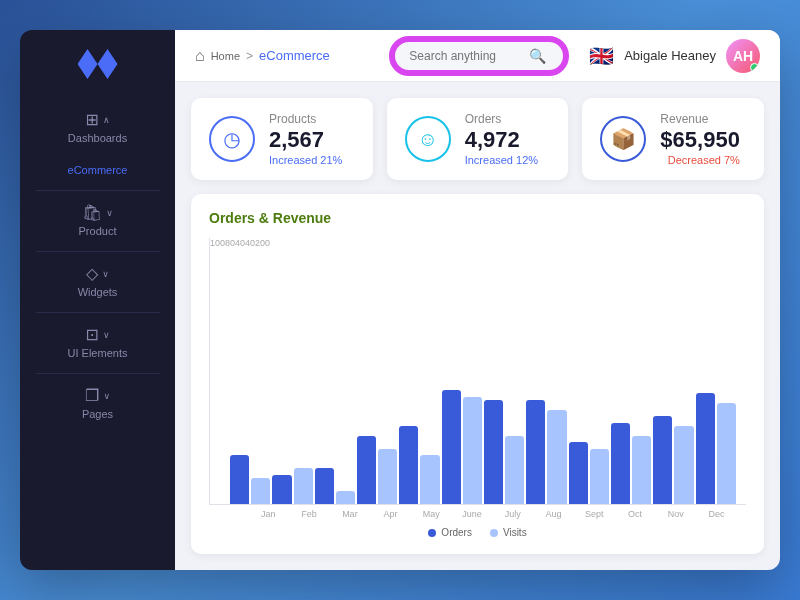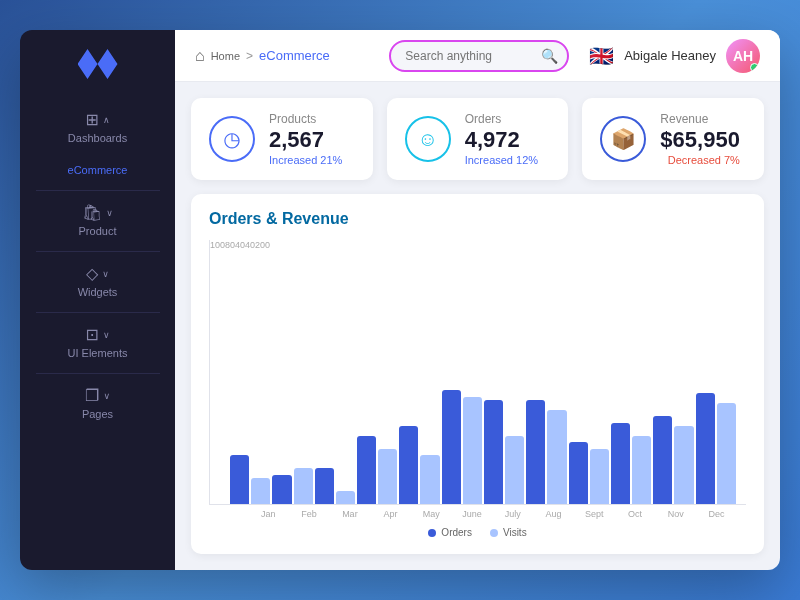--- a/index.html
+++ b/index.html
@@ -58,22 +58,22 @@
       flex-shrink: 0;
     }
     .breadcrumb {
       display: flex; align-items: center; gap: 6px; flex: 1;
     }
     .breadcrumb-home-icon { font-size: 16px; color: #666; }
     .breadcrumb-sep { color: #999; font-size: 12px; }
     .breadcrumb-link { color: #666; font-size: 11px; text-decoration: none; }
     .breadcrumb-current { color: #4a6cf7; font-size: 13px; font-weight: 500; }
     .search-bar {
-      display: flex; align-items: center; gap: 16px;
-      background: #f5f6fa; border: 2px solid #d946ef; border-radius: 20px;
+      display: flex; align-items: center; gap: 0;
+      background: #f5f6fa; border: 6px solid #d946ef; border-radius: 20px;
       padding: 6px 14px; width: 180px;
     }
     .search-input {
       border: none; background: transparent; outline: none;
       font-size: 12px; color: #666; width: 120px;
     }
     .search-icon { color: #999; font-size: 14px; }
     .header-right {
       display: flex; align-items: center; gap: 10px; margin-left: 10px;
     }
@@ -115,21 +115,21 @@
     .stat-title { font-size: 12px; color: #888; margin-bottom: 2px; }
     .stat-value { font-size: 22px; font-weight: 700; color: #1a1a2e; line-height: 1.1; }
     .stat-change { font-size: 11px; margin-top: 2px; }
     .stat-change.up { color: #4a6cf7; }
     .stat-change.down { color: #e74c3c; text-align: right; }
     
     .chart-section {
       background: #fff; border-radius: 10px; padding: 16px 18px;
       flex: 1; box-shadow: 0 2px 8px rgba(0,0,0,0.06); display: flex; flex-direction: column;
     }
-    .chart-title { font-size: 16px; font-weight: 600; color: #0369a1; margin-bottom: 12px; }
+    .chart-title { font-size: 14px; font-weight: 600; color: #4d7c0f; margin-bottom: 12px; }
     .chart-area { flex: 1; display: flex; flex-direction: column; }
     .chart-bars-wrapper {
       display: flex; align-items: flex-end; gap: 2px; flex: 1;
       border-left: 1px solid #e0e2ea; border-bottom: 1px solid #e0e2ea;
       padding: 10px 10px 0 20px; position: relative;
     }
     .y-labels {
       position: absolute; left: 0; top: 0; bottom: 0;
       display: flex; flex-direction: row; justify-content: space-between;
       padding-bottom: 2px;

